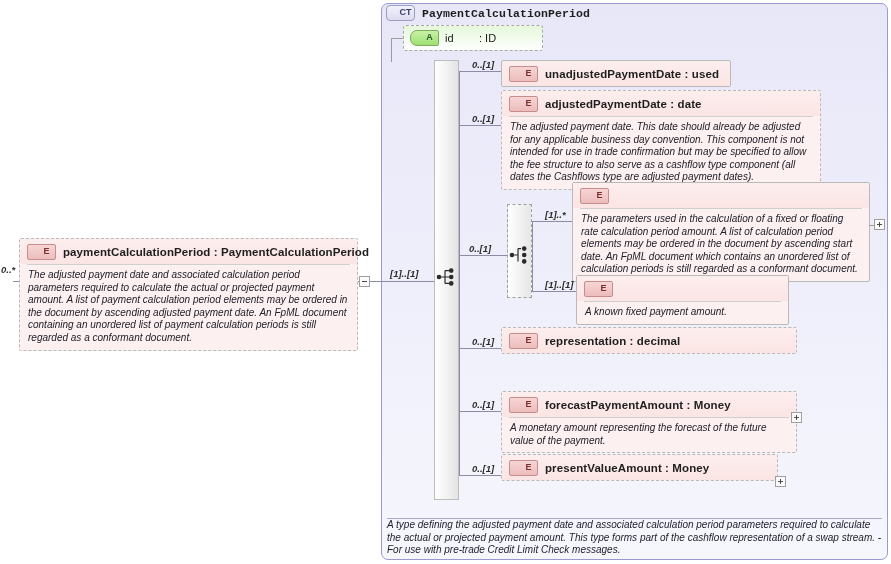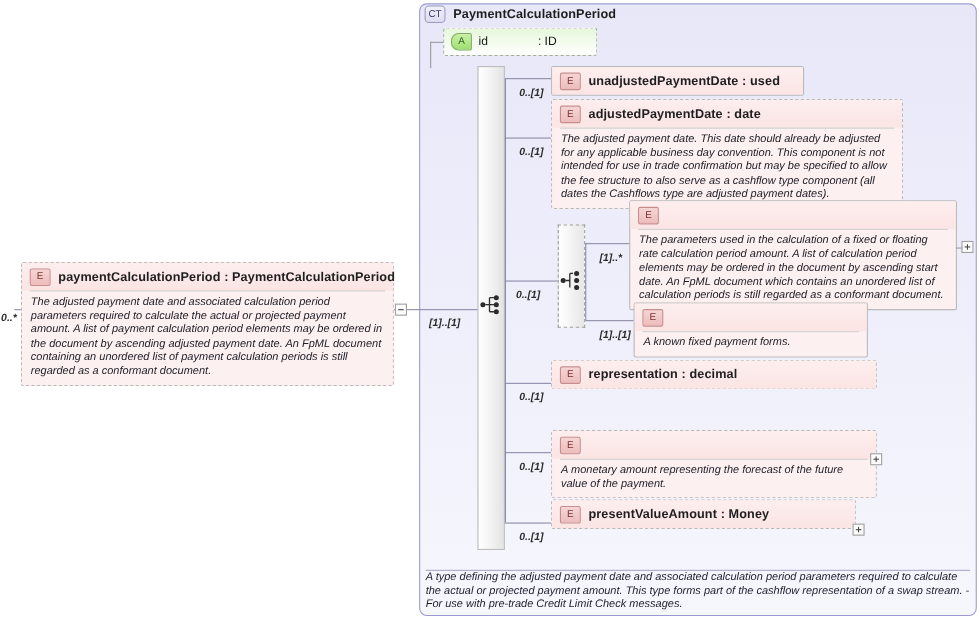--- a/index.html
+++ b/index.html
@@ -36,25 +36,26 @@
     gap: 7px;
     padding: 5px 8px 4px 7px;
     background: linear-gradient(to bottom, #fdeeee 0%, #fbe4e4 100%);
   }
   .badge {
     flex: 0 0 auto;
     width: 17px; height: 14px;
     line-height: 13px;
     text-align: center;
     font-size: 9px;
-    font-weight: normal;
+    font-weight: bold;
     color: #7a3030;
     background: linear-gradient(to bottom, #f6d5d5, #edbcbc);
     border: 1px solid #c78d8d;
     border-radius: 2px;
+    padding-left: 10px;
   }
   .badge.attr {
     color: #2e5d2e;
     background: linear-gradient(to bottom, #c8f0a8, #9fe070);
     border: 1px solid #7faa5f;
     border-radius: 7px 2px 2px 7px;
   }
   .badge.ct {
     color: #3b3b6b;
     background: linear-gradient(to bottom, #f2f2fb, #dcdcf0);
@@ -86,35 +87,35 @@
     background: linear-gradient(to bottom, #e7e7f8 0%, #eeeefb 45%, #f6f6fd 100%);
     border: 1px solid #9a9ad0;
     border-radius: 7px;
   }
   #ct-header {
     position: absolute;
     left: 386px; top: 4px;
     display: flex; align-items: center; gap: 7px;
     height: 18px;
   }
-  #ct-header .nm { font-size: 11.5px; }
+  #ct-header .nm { font-size: 11.5px; font-family: Liberation Mono, monospace; }
   
   #attr-id {
     position: absolute;
     left: 403px; top: 25px;
     width: 140px; height: 26px;
     box-sizing: border-box;
     background: linear-gradient(to bottom, #e6f8db 0%, #f4fcef 60%, #ffffff 100%);
     border: 1px dashed #a8a8a8;
     border-radius: 3px 3px 3px 3px;
     display: flex; align-items: center; gap: 6px;
     padding-left: 6px;
   }
   #attr-id .aname { font-size: 11px; color: #181818; }
-  #attr-id .atype { position: absolute; left: 85px; font-size: 11px; color: #181818; }
+  #attr-id .atype { position: absolute; left: 75px; font-size: 11px; color: #181818; }
   
   .compositor {
     position: absolute;
     box-sizing: border-box;
   }
   .compositor.seq {
     background: linear-gradient(to right, #ffffff 0%, #f4f4f4 45%, #e3e3e3 100%);
     border: 1px solid #bdbdbd;
   }
   .compositor.choice {
@@ -128,21 +129,20 @@
   .ln.v { width: 1px; }
   .ln.grey { background: #9b9b9b; }
   
   .card {
     position: absolute;
     font-size: 9.5px;
     font-style: italic;
     font-weight: bold;
     color: #2b2b2b;
     white-space: nowrap;
-    margin-top: 20px;
   }
   
   .toggle {
     position: absolute;
     width: 11px; height: 11px;
     box-sizing: border-box;
     background: #fbfbfb;
     border: 1px solid #9f9f9f;
   }
   .toggle::before {
@@ -258,37 +258,38 @@
   </div>
   <div class="toggle plus" style="left:874px; top:219px;"></div>
   <div class="ln h grey" style="left:869px; top:225px; width:6px;"></div>
 
   <div class="ln h" style="left:532px; top:291px; width:44px;"></div>
   <span class="card" style="left:545px; top:279px;">[1]..[1]</span>
   <div class="node solid" style="left:576px; top:275px; width:213px;">
     <div class="hdr">
       <span class="badge">E</span>
     </div>
-    <div class="desc">A known fixed payment forms.</div>
+    <div class="desc">A known fixed payment amount.</div>
   </div>
 
   <div class="ln h" style="left:459px; top:348px; width:42px;"></div>
   <span class="card" style="left:472px; top:336px;">0..[1]</span>
   <div class="node" style="left:501px; top:327px; width:296px;">
     <div class="hdr">
       <span class="badge">E</span>
       <span class="nm">representation : decimal</span>
     </div>
   </div>
 
   <div class="ln h" style="left:459px; top:411px; width:42px;"></div>
   <span class="card" style="left:472px; top:399px;">0..[1]</span>
   <div class="node" style="left:501px; top:391px; width:296px;">
     <div class="hdr">
       <span class="badge">E</span>
+      <span class="nm">forecastPaymentAmount : Money</span>
     </div>
     <div class="desc">A monetary amount representing the forecast of the future value of the payment.</div>
   </div>
   <div class="toggle plus" style="left:791px; top:412px;"></div>
 
   <div class="ln h" style="left:459px; top:475px; width:42px;"></div>
   <span class="card" style="left:472px; top:463px;">0..[1]</span>
   <div class="node" style="left:501px; top:454px; width:277px;">
     <div class="hdr">
       <span class="badge">E</span>

